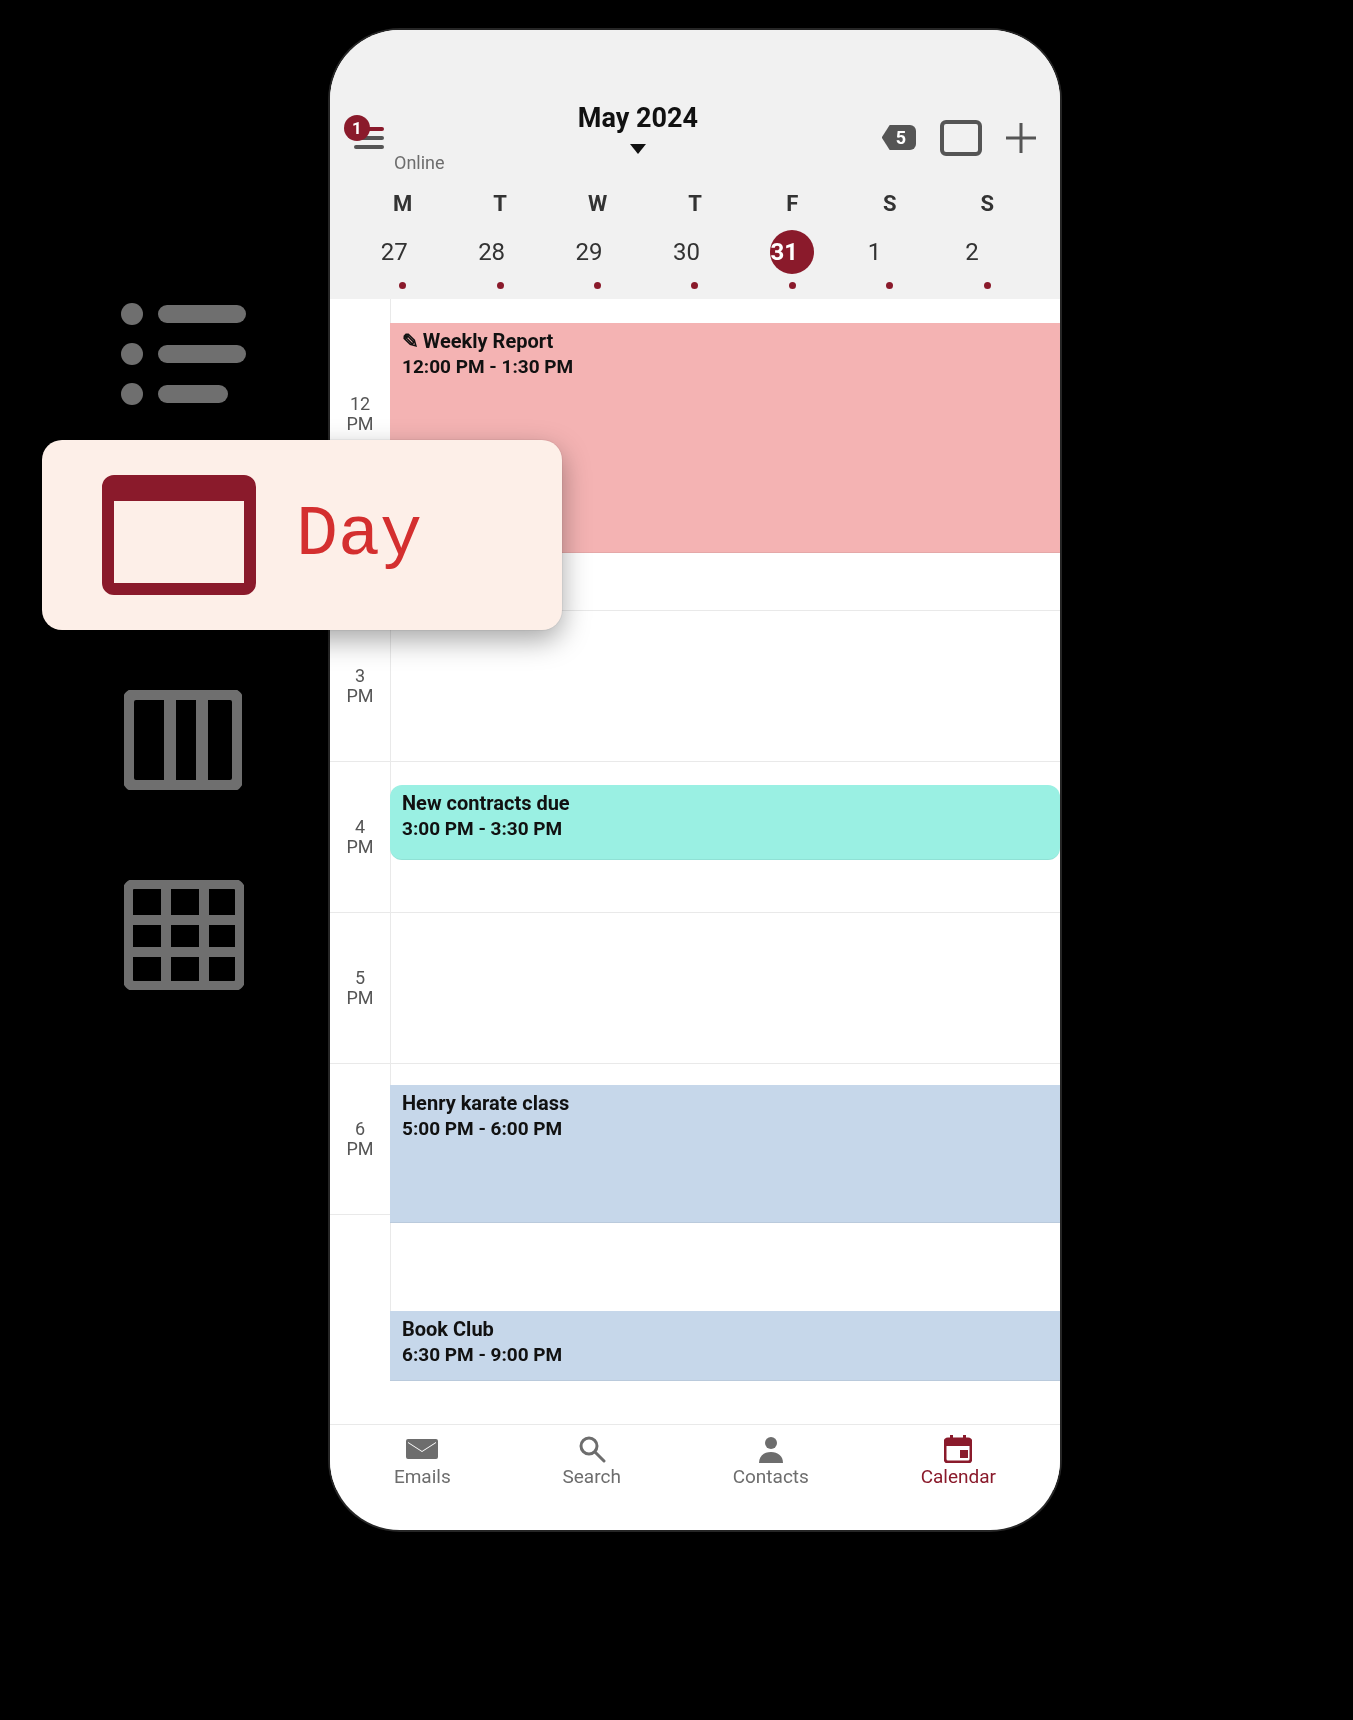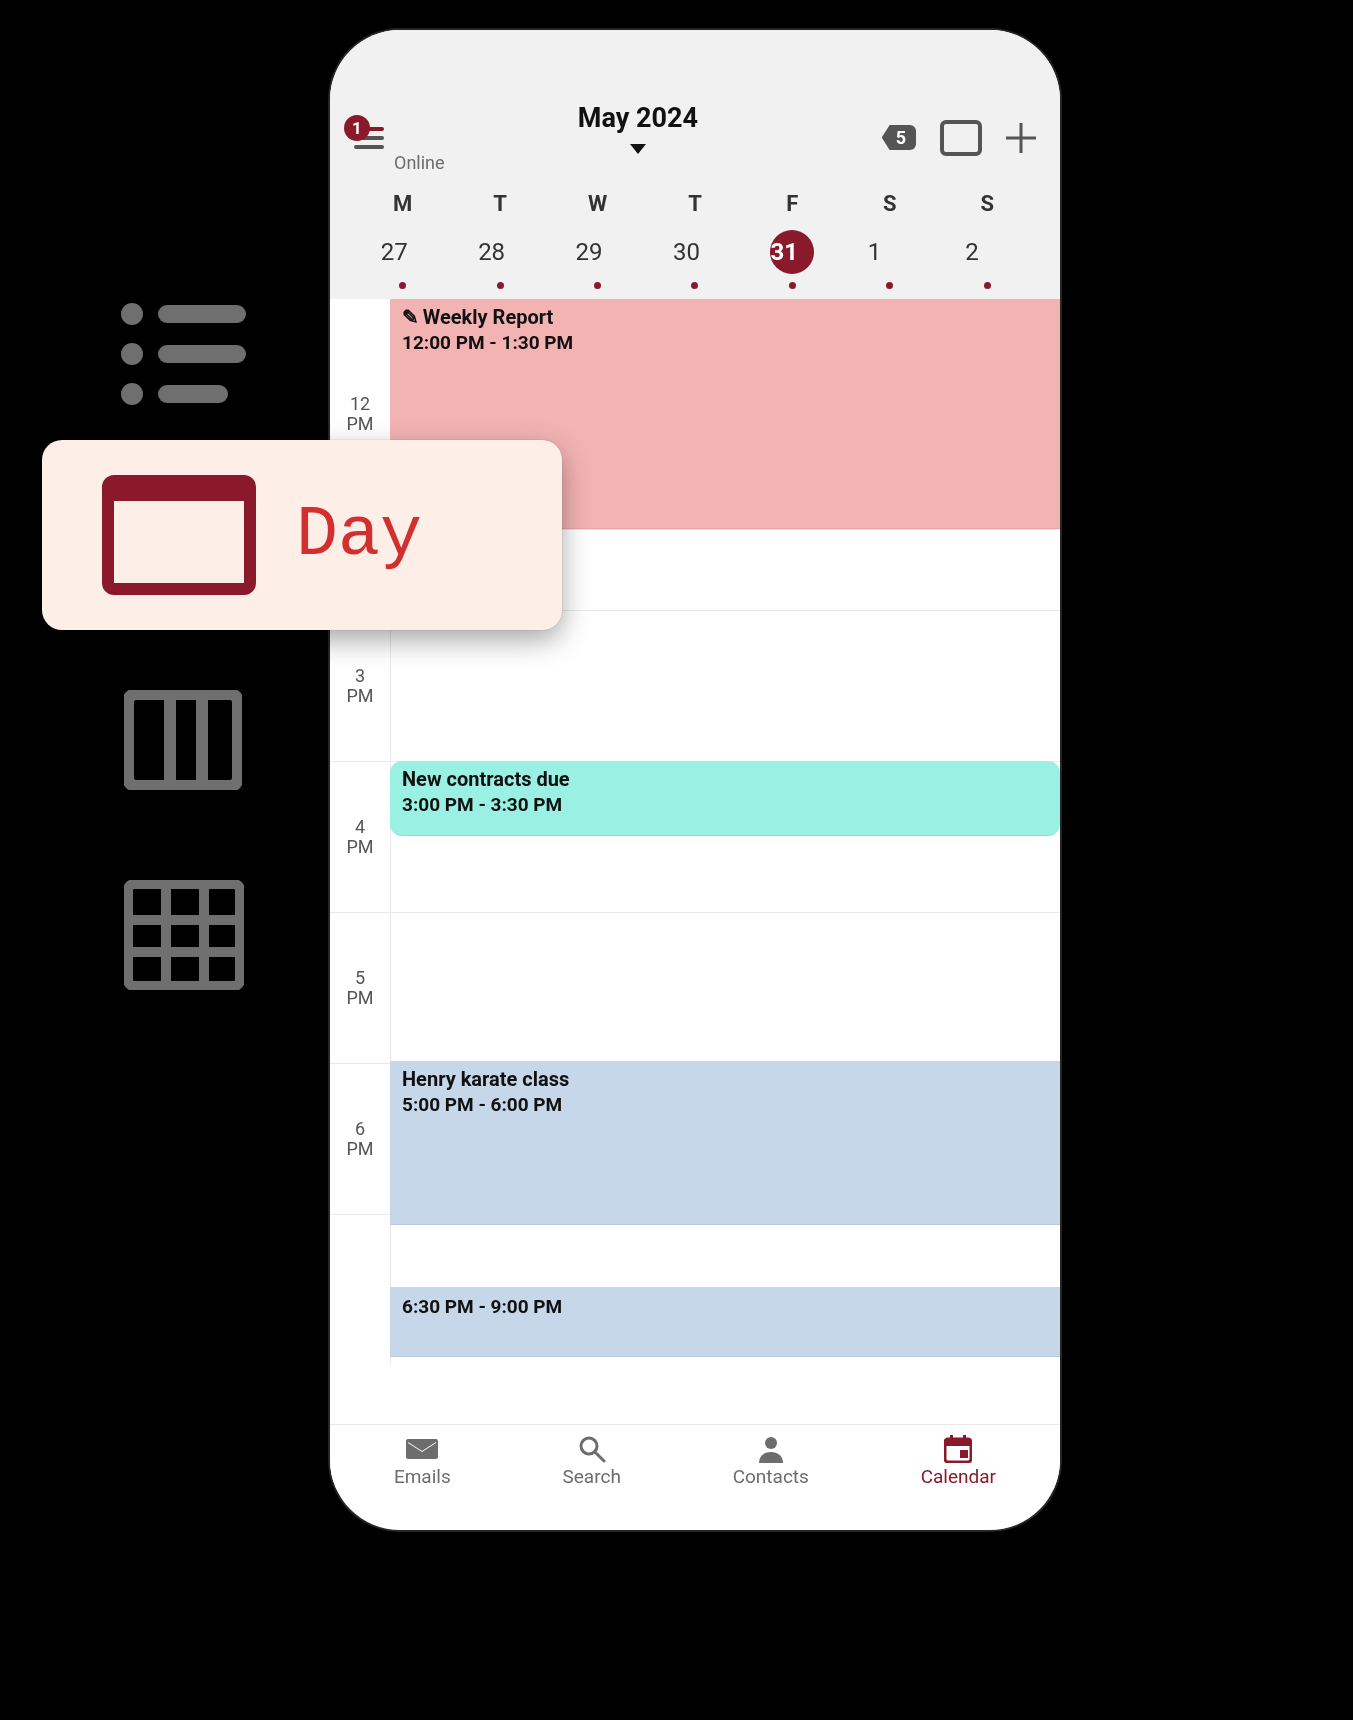--- a/index.html
+++ b/index.html
@@ -105,20 +105,21 @@
   }
   .gutter-line{width:1px;background:var(--grid);}
   .hcell{flex:1;position:relative;}
 
   .event{
     position:absolute;left:60px;right:0;
     padding:6px 12px 0 12px;
     box-sizing:border-box;
     font-size:20px;font-weight:700;color:#111;
     border-bottom:1px solid rgba(0,0,0,.06);
+    margin-top:24px;
   }
   .event .et{font-weight:700;}
   .event .etime{font-weight:700;font-size:19px;margin-top:2px;}
   .event.pink{background:var(--ev-pink);}
   .event.cyan{background:var(--ev-cyan);}
   .event.blue{background:var(--ev-blue);}
   .pencil{display:inline-block;transform:rotate(0deg);margin-right:4px;}
 
   
   .bottomnav{
@@ -280,25 +281,26 @@
         <div class="hcell"></div>
       </div>
       <div class="event pink" style="top: 0px; height: 230px;">
         <div class="et"><span class="pencil">✎</span>Weekly Report</div>
         <div class="etime">12:00 PM - 1:30 PM</div>
       </div>
       <div class="event cyan" style="top: 462px; height: 75px; border-radius: 12px;">
         <div class="et">New contracts due</div>
         <div class="etime">3:00 PM - 3:30 PM</div>
       </div>
-      <div class="event blue" style="top: 762px; height: 164px;">
+      <div class="event blue" style="top: 762px; height: 138px;">
         <div class="et">Henry karate class</div>
         <div class="etime">5:00 PM - 6:00 PM</div>
       </div>
       <div class="event blue" style="top: 988px; height: 70px;">
+        <div class="et">Book Club</div>
         <div class="etime">6:30 PM - 9:00 PM</div>
       </div>
     </div>
 
   <div class="bottomnav">
     <div class="navitem">
       <span class="nico">
         <svg width="32" height="24" viewBox="0 0 32 24">
             <path fill="#6d6d6d" d="M2 2h28a2 2 0 0 1 2 2v16a2 2 0 0 1-2 2H2a2 2 0 0 1-2-2V4a2 2 0 0 1 2-2zm0 3v1l14 9L30 6V5L16 14 2 5z"></path>
           </svg>

